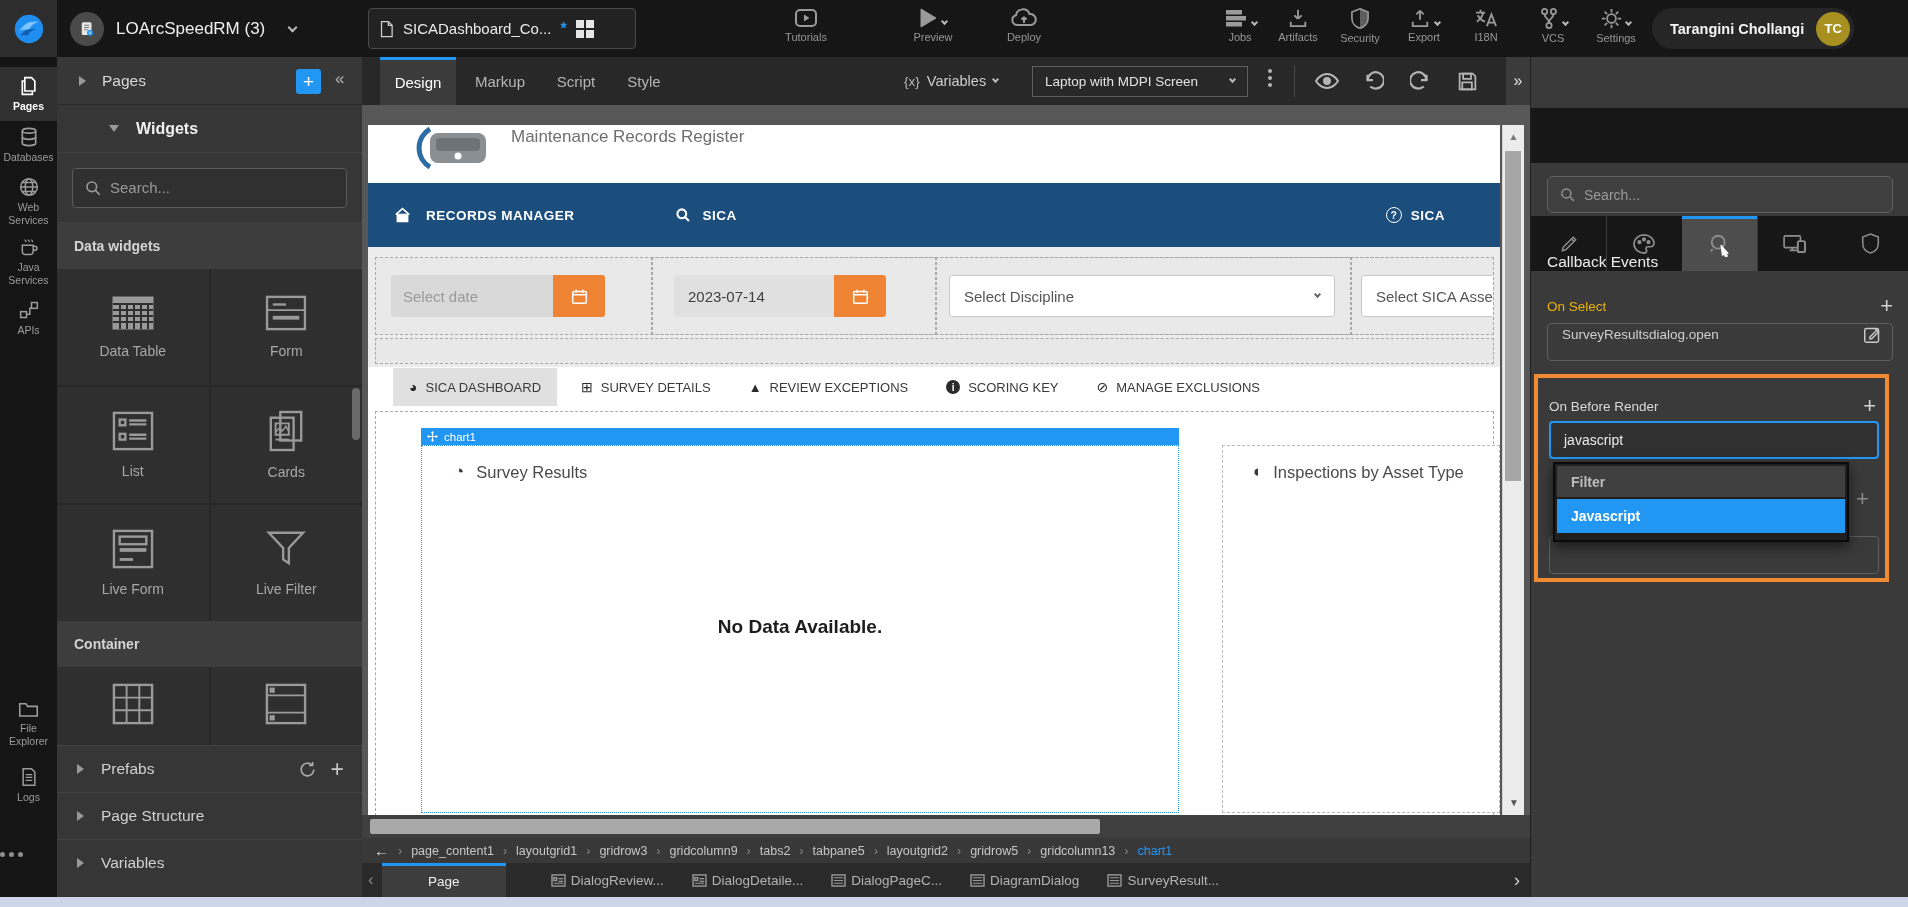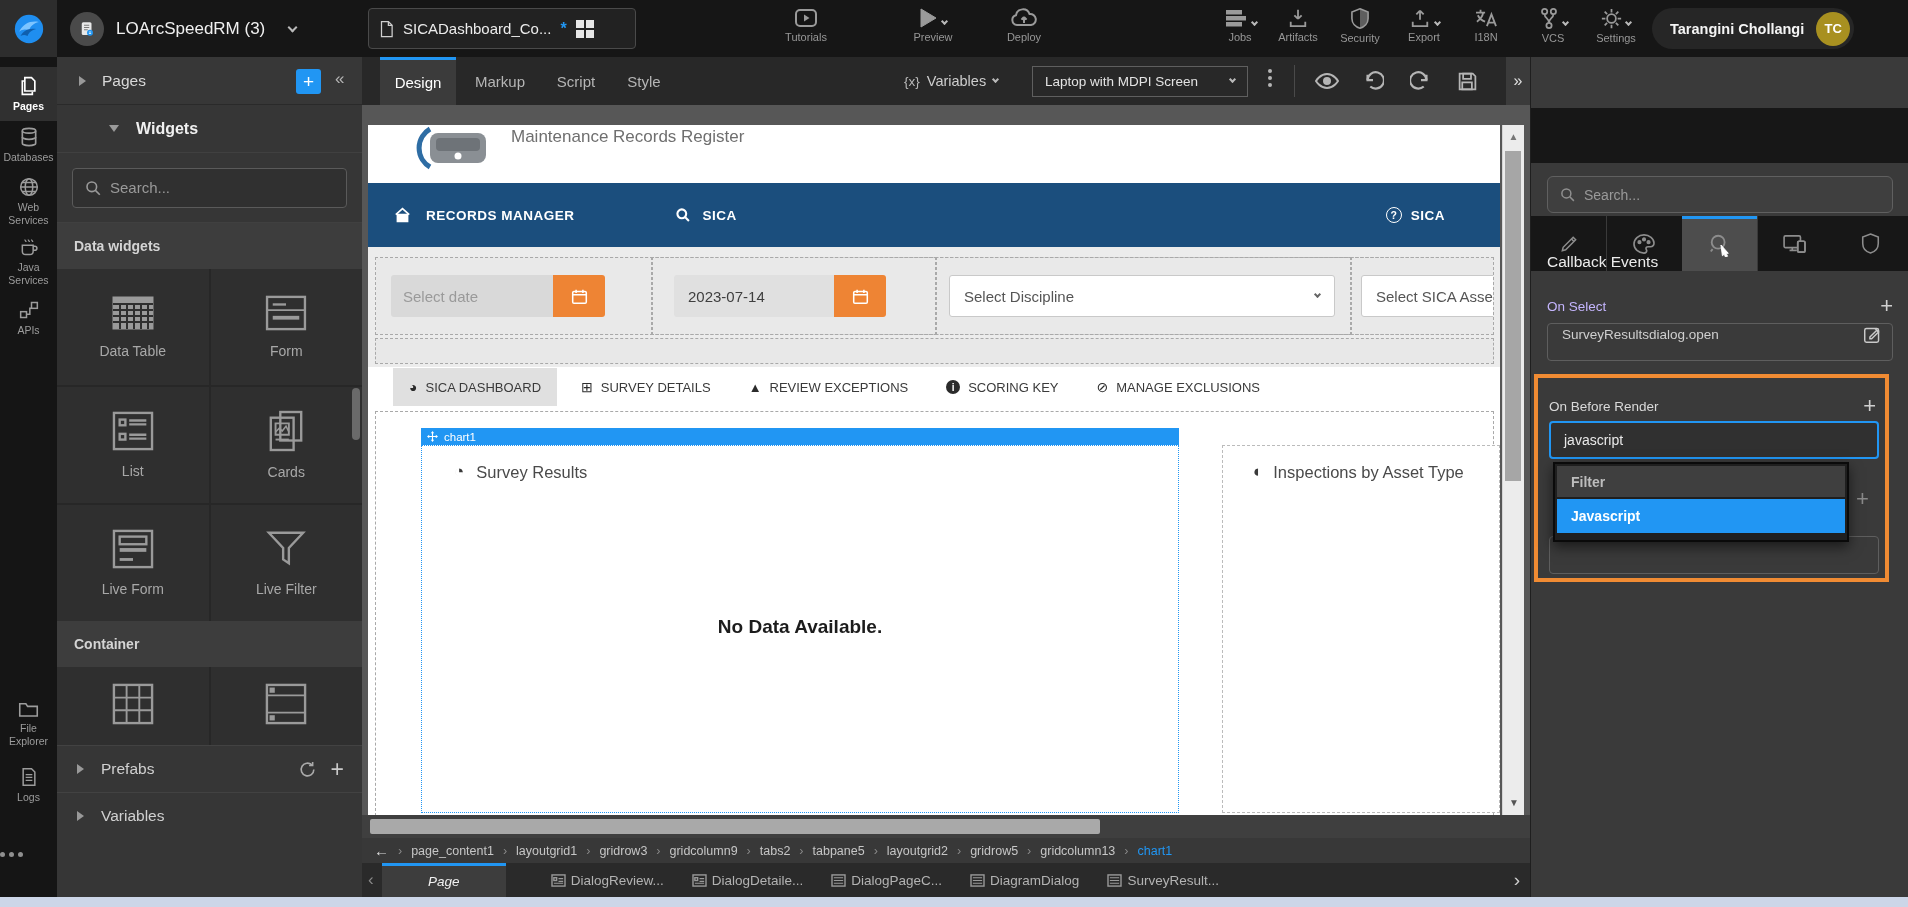--- a/index.html
+++ b/index.html
@@ -402,20 +402,24 @@
       <span class="caret-r" style="margin-left:20px;"></span>
       <span style="color:#d0d0d0;font-size:15.5px;margin-left:17px;">Prefabs</span>
       <svg style="margin-left:auto;cursor:pointer;" width="19" height="19" viewBox="0 0 24 24" fill="none" stroke="#aaa" stroke-width="2">
           <path d="M20 12a8 8 0 1 1-2.2-5.5"></path>
           <path d="M18.5 2.5v4.5H14"></path>
         </svg>
       <span style="color:#c9c9c9;font-size:23px;font-weight:300;margin:0 18px 0 14px;cursor:pointer;line-height:1;">+</span>
     </div>
     <div class="f" style="height:47px;border-top:1px solid #424242;cursor:pointer;">
       <span class="caret-r" style="margin-left:20px;"></span>
+      <span style="color:#d0d0d0;font-size:15.5px;margin-left:17px;">Page Structure</span>
+    </div>
+    <div class="f" style="height:47px;border-top:1px solid #424242;cursor:pointer;">
+      <span class="caret-r" style="margin-left:20px;"></span>
       <span style="color:#d0d0d0;font-size:15.5px;margin-left:17px;">Variables</span>
     </div>
 
     <div class="abs" style="right:2px;top:283px;width:8px;height:52px;background:#6a6a6a;border-radius:4px;"></div>
   </div>
 
   <div class="abs" style="left:362px;top:105px;width:1168px;height:710px;background:#575757;overflow:hidden;">
 
     <div class="abs" style="left:6px;top:20px;width:1132px;height:690px;background:#fff;overflow:hidden;">
 
@@ -566,21 +570,21 @@
     <span style="cursor:pointer;">gridrow5</span>
       <span style="color:#8a8a8a;">›</span>
     <span style="cursor:pointer;">gridcolumn13</span>
       <span style="color:#8a8a8a;">›</span>
     <span style="color:#2196f3;cursor:pointer;">chart1</span>
   </div>
 
   <div class="abs f" style="left:362px;top:863px;width:1168px;height:34px;background:#2a2a2a;">
     <span style="color:#8a8a8a;font-size:17px;margin:0 8px 0 6px;cursor:pointer;">‹</span>
     <div class="fc" style="width:124px;height:34px;background:#3d3d3d;border-top:3px solid #2196f3;cursor:pointer;">
-      <span style="color:#f0f0f0;font-size:13.5px;font-style:italic;">Page</span>
+      <span style="color:#f0f0f0;font-size:13.5px;">Page</span>
     </div>
     <div class="f" style="margin-left:45px;gap:5px;cursor:pointer;">
       <svg width="15" height="13" viewBox="0 0 16 14" fill="none" stroke="#9a9a9a" stroke-width="1.5">
           <rect x="1" y="1" width="14" height="12"></rect>
           <rect x="3" y="4" width="3" height="3"></rect>
           <path d="M8 5h5M8 8h5M3 10h10" stroke-width="1.2"></path>
         </svg>
       <span style="color:#b3b3b3;font-size:13.5px;">DialogReview...</span>
     </div>
     <div class="f" style="margin-left:28px;gap:5px;cursor:pointer;">
@@ -660,21 +664,21 @@
           <circle cx="8.5" cy="8.5" r="6"></circle>
           <path d="M13 13l5.5 5.5"></path>
         </svg>
       <input style="background: transparent; border: none; color: rgb(221, 221, 221); font-size: 14px; width: 290px;" placeholder="Search...">
     </div>
 
     <div class="abs" style="left:16px;top:196px;">
       <span style="color:#ececec;font-size:15.5px;">Callback Events</span>
     </div>
     <div class="abs f" style="left:16px;top:238px;width:346px;justify-content:space-between;">
-      <span style="color:#c4b5fd;font-size:13.5px;">On Select</span>
+      <span style="color:#eab308;font-size:13.5px;">On Select</span>
       <span class="plus">+</span>
     </div>
     <div class="abs f" style="left:16px;top:266px;width:346px;height:38px;border:1px solid #5e5e5e;border-radius:4px;background:#3a3a3a;padding:0 10px 16px 14px;justify-content:space-between;cursor:text;">
       <span style="color:#cfcfcf;font-size:13.5px;">SurveyResultsdialog.open</span>
       <svg width="19" height="19" viewBox="0 0 22 22" fill="none" stroke="#c9c9c9" stroke-width="1.7" style="cursor:pointer;">
           <rect x="2" y="4" width="16" height="16" rx="2"></rect>
           <path d="M8 14l8-8 2 2-8 8H8z" fill="#3a3a3a"></path>
           <path d="M14 4l4 4"></path>
         </svg>
     </div>

